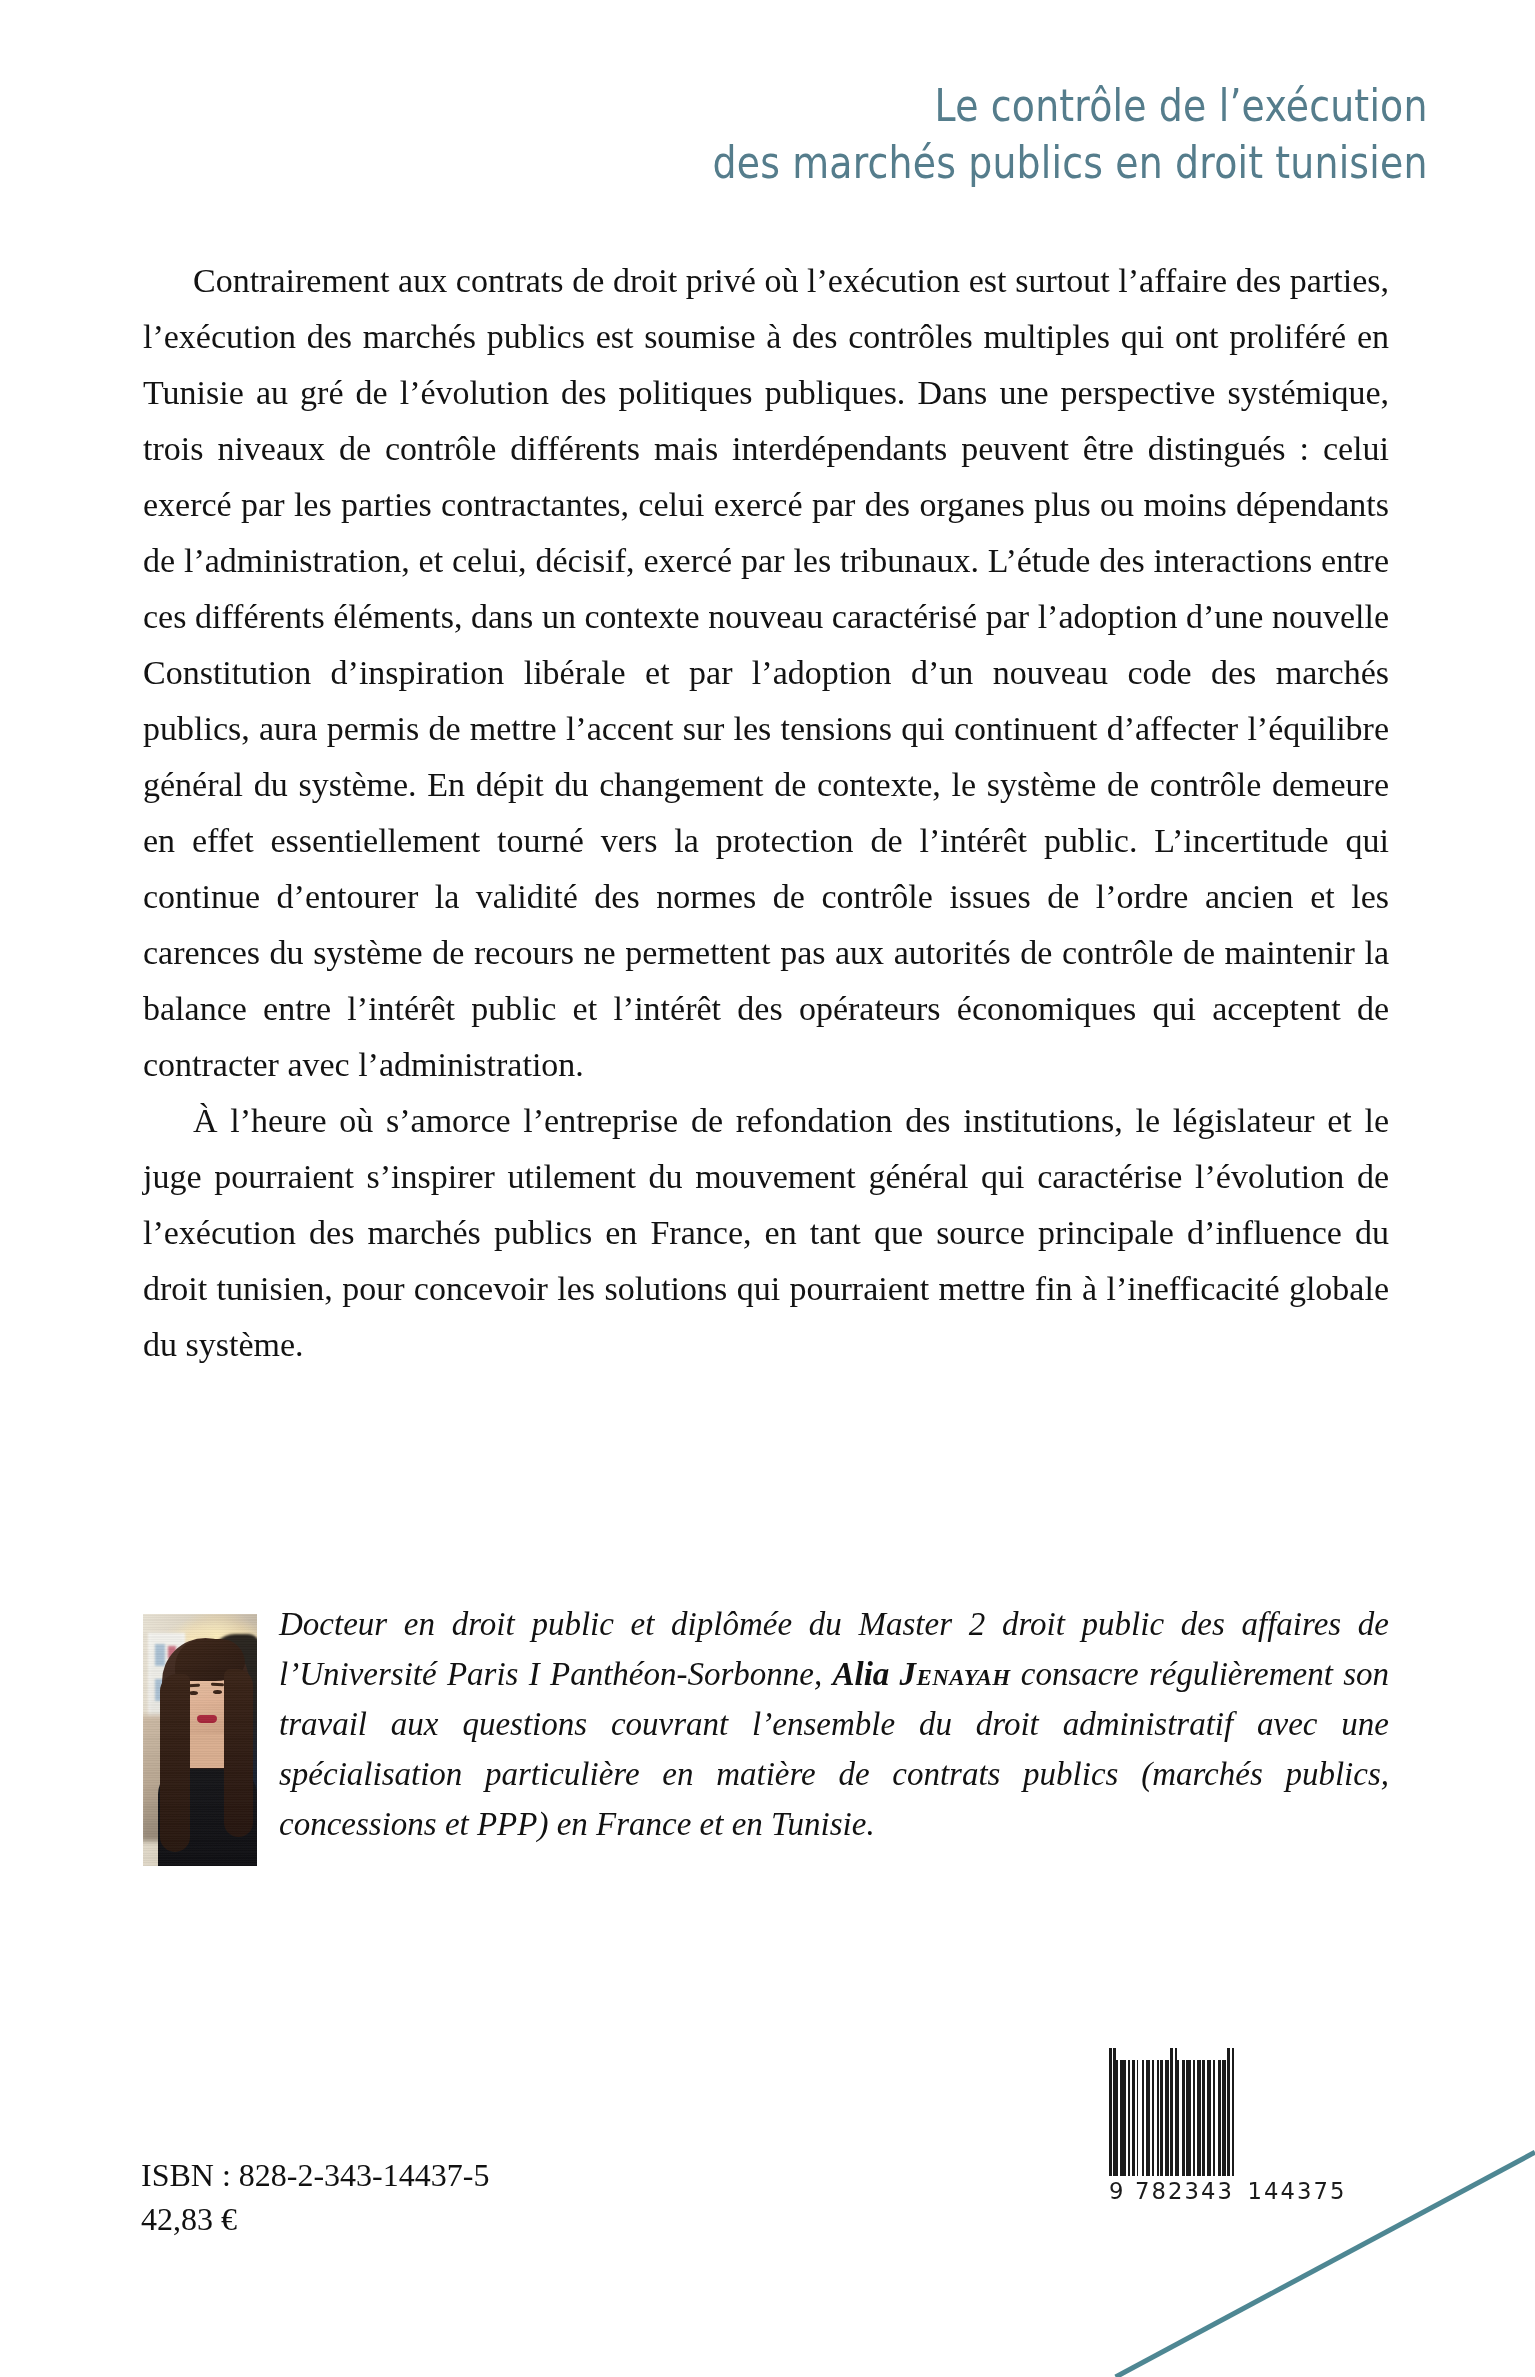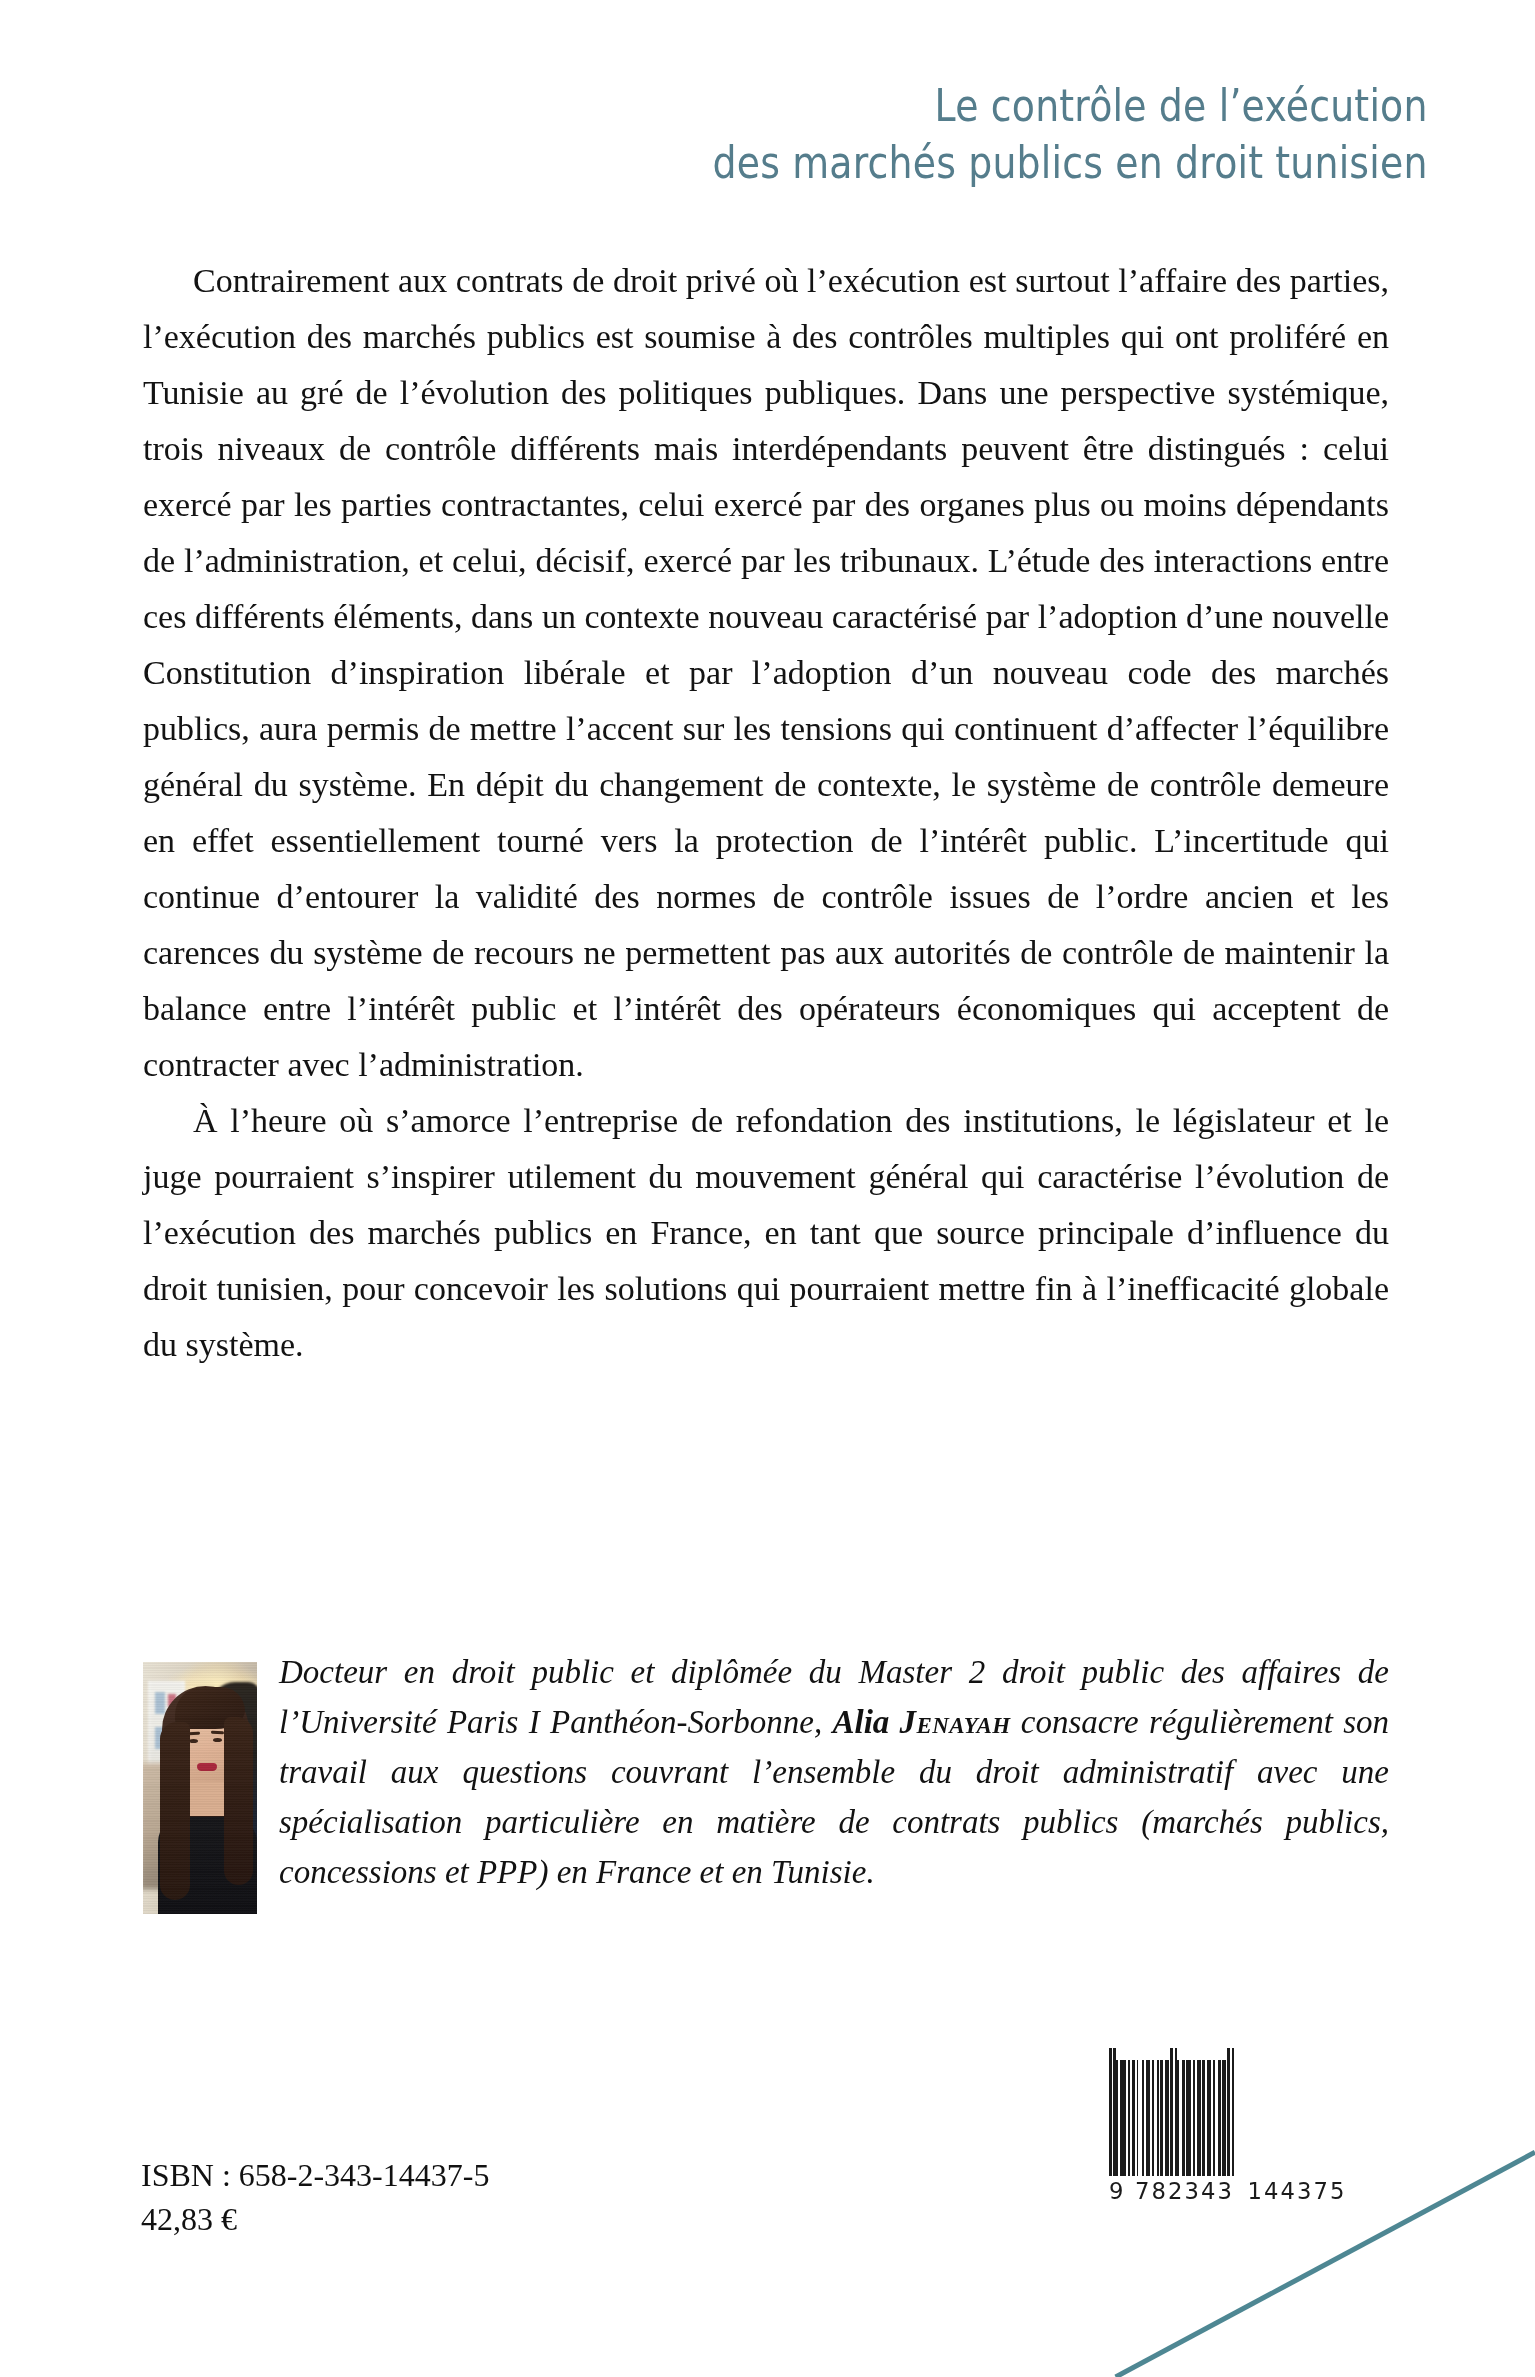--- a/index.html
+++ b/index.html
@@ -54,21 +54,20 @@
     margin: 0;
     text-indent: 50px;
   }
 
   
   .bio-wrap {
     position: absolute;
     left: 143px;
     top: 1599px;
     width: 1246px;
-    margin-top: 48px;
   }
   .bio-photo {
     float: left;
     width: 114px;
     height: 252px;
     margin: 15px 22px 5px 0;
     position: relative;
     overflow: hidden;
     background: #b8ab94;
   }
@@ -286,21 +285,21 @@
       <div class="hair-front-r"></div>
       <div class="grain"></div>
     </div>
 
     <div class="bio-text">
       <p><span>Docteur en droit public et diplômée du Master 2 droit public des affaires de l’Université Paris I Panthéon-Sorbonne, </span><span class="author-name">Alia </span><span class="smallcaps">Jenayah</span><span> consacre régulièrement son travail aux questions couvrant l’ensemble du droit administratif avec une spécialisation particulière en matière de contrats publics (marchés publics, concessions et PPP) en France et en Tunisie.</span></p>
     </div>
   </div>
 
   <div class="isbn-block">
-    <div>ISBN : 658-2-343-14437-5</div>
+    <div>ISBN : 828-2-343-14437-5</div>
     <div>42,83 €</div>
   </div>
 
   <div class="barcode-wrap">
     <div class="barcode-bars">
         <i class="guard" style="display: block; width: 2.5px; background: rgb(27, 27, 27); height: 128px;"></i>
         <span style="display: block; width: 1.7px; height: 0.8px; background: transparent;"></span>
         <i class="guard" style="display: block; width: 2.5px; background: rgb(27, 27, 27); height: 128px;"></i>
         <i style="display: block; width: 2.5px; background: rgb(27, 27, 27); height: 116px;"></i>
         <span style="display: block; width: 1.7px; height: 0.8px; background: transparent;"></span>

